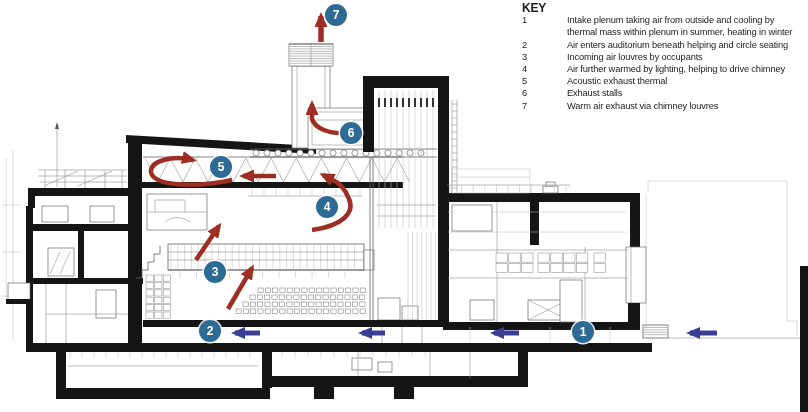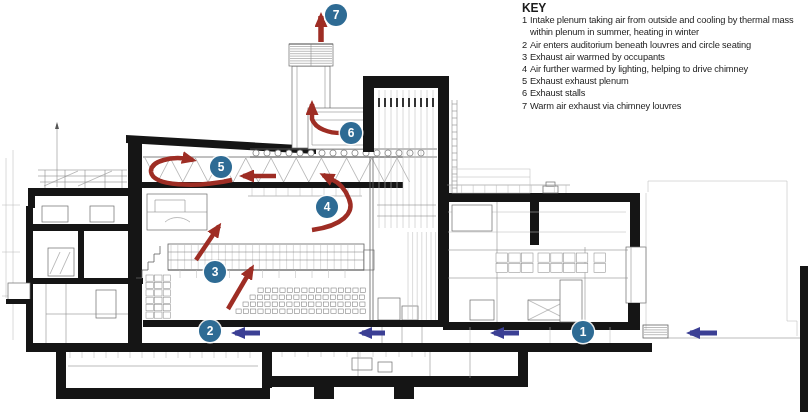--- a/index.html
+++ b/index.html
@@ -34,21 +34,21 @@
     box-shadow:0 0 0 1.5px rgba(255,255,255,.9);z-index:5;
   }
   
   #key{
     position:absolute;left:522px;top:2px;width:274px;z-index:4;
     color:#1c1c1c;font-size:9.3px;line-height:12.2px;letter-spacing:-0.15px;
   }
   #key .kt-title{font-weight:bold;font-size:12px;display:block;}
   .ki{display:flex;}
   .kn{flex:0 0 8px;}
-  .kt{flex:1;}
+  .kt{flex:1;margin-left:37px;}
 </style>
 </head>
 <body>
 
 <div id="stage">
 
 <svg id="diag" width="808" height="412" viewBox="0 0 808 412">
   <defs>
     <marker id="mr" markerUnits="userSpaceOnUse" markerWidth="15" markerHeight="13" refX="11" refY="6.5" orient="auto">
       <path d="M0,0 L15,6.5 L0,13 Z" class="mrf"></path>
@@ -491,33 +491,33 @@
 
 <div id="key">
   <span class="kt-title">KEY</span>
   <div id="key-items">
         <div class="ki">
           <span class="kn">1</span>
           <span class="kt">Intake plenum taking air from outside and cooling by thermal mass within plenum in summer, heating in winter</span>
         </div>
         <div class="ki">
           <span class="kn">2</span>
-          <span class="kt">Air enters auditorium beneath louvres and circle seating</span>
+          <span class="kt">Air enters auditorium beneath helping and circle seating</span>
         </div>
         <div class="ki">
           <span class="kn">3</span>
-          <span class="kt">Exhaust air warmed by occupants</span>
+          <span class="kt">Incoming air louvres by occupants</span>
         </div>
         <div class="ki">
           <span class="kn">4</span>
           <span class="kt">Air further warmed by lighting, helping to drive chimney</span>
         </div>
         <div class="ki">
           <span class="kn">5</span>
-          <span class="kt">Exhaust exhaust plenum</span>
+          <span class="kt">Acoustic exhaust thermal</span>
         </div>
         <div class="ki">
           <span class="kn">6</span>
           <span class="kt">Exhaust stalls</span>
         </div>
         <div class="ki">
           <span class="kn">7</span>
           <span class="kt">Warm air exhaust via chimney louvres</span>
         </div>
       </div>

